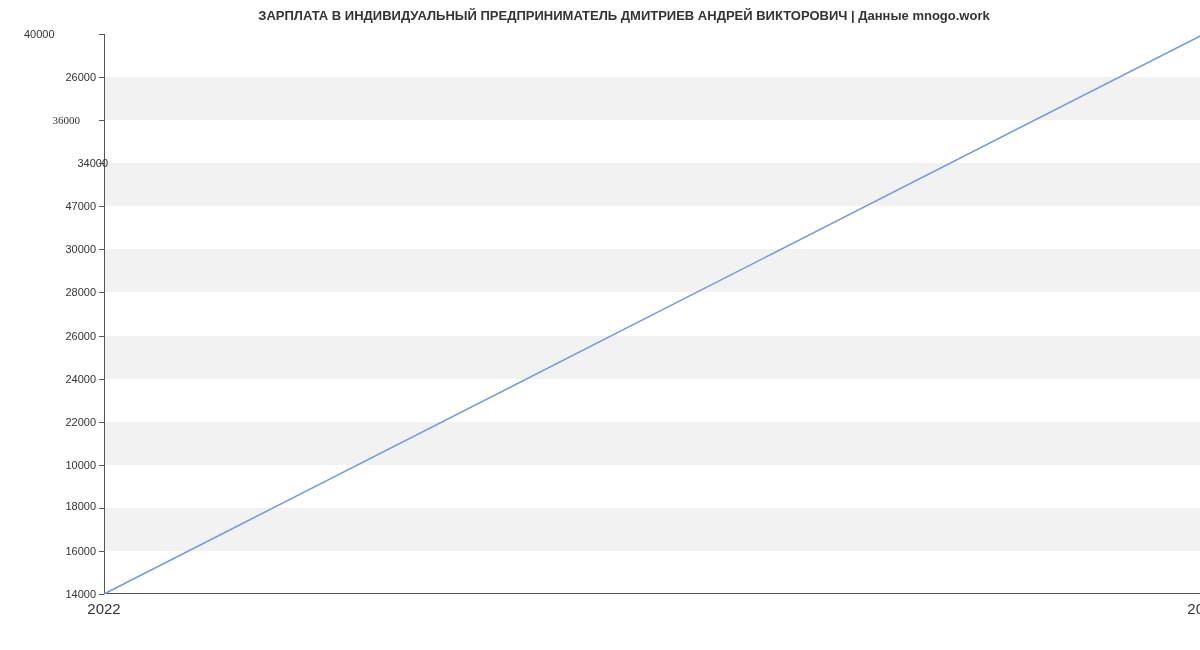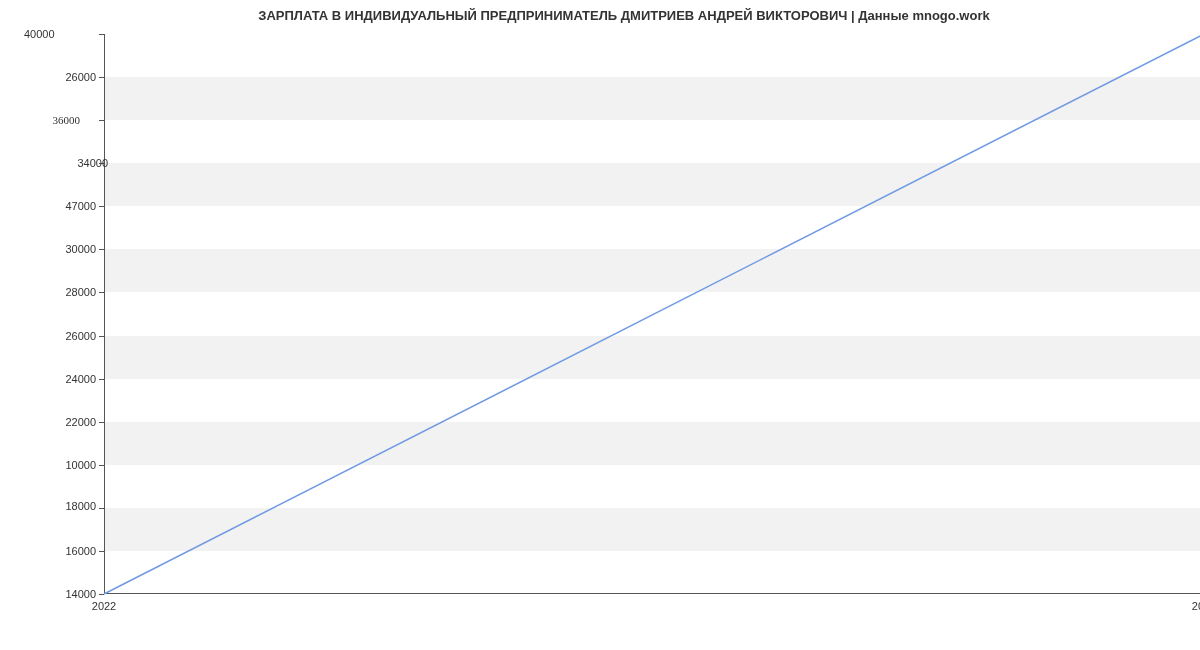--- a/index.html
+++ b/index.html
@@ -72,21 +72,21 @@
   .y-label {
     position: absolute;
     right: 1128px; 
     font-size: 11px;
     color: #333333;
     text-align: right;
     transform: translateY(-50%);
   }
   .x-label {
     position: absolute;
-    font-size: 11px;
+    font-size: 15px;
     color: #333333;
     transform: translateX(-50%);
   }
   svg.line-layer {
     position: absolute;
     left: 0;
     top: 0;
     width: 100%;
     height: 100%;
     overflow: visible;

